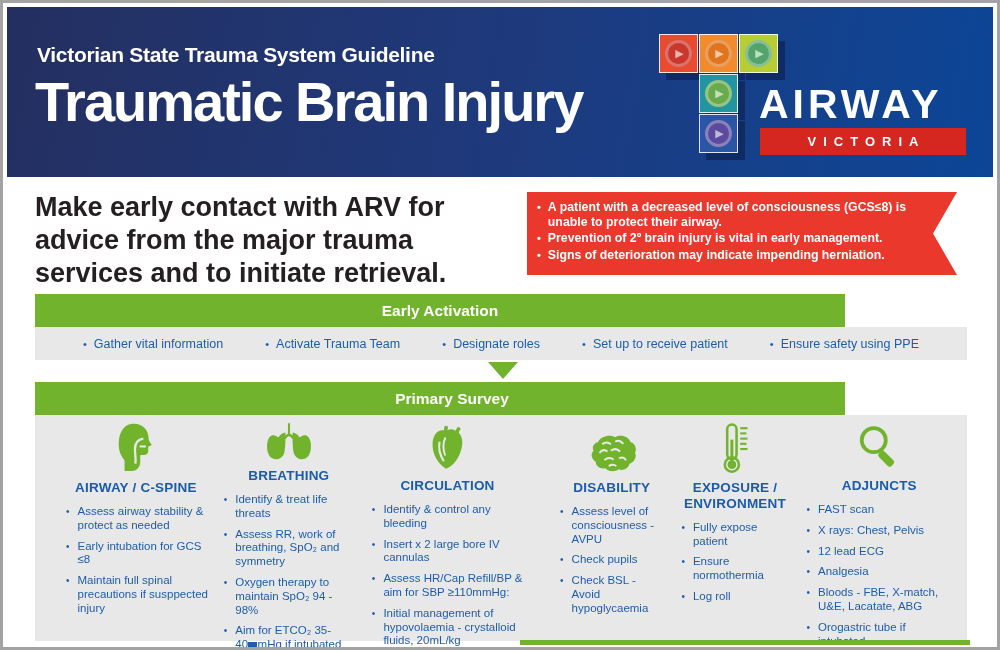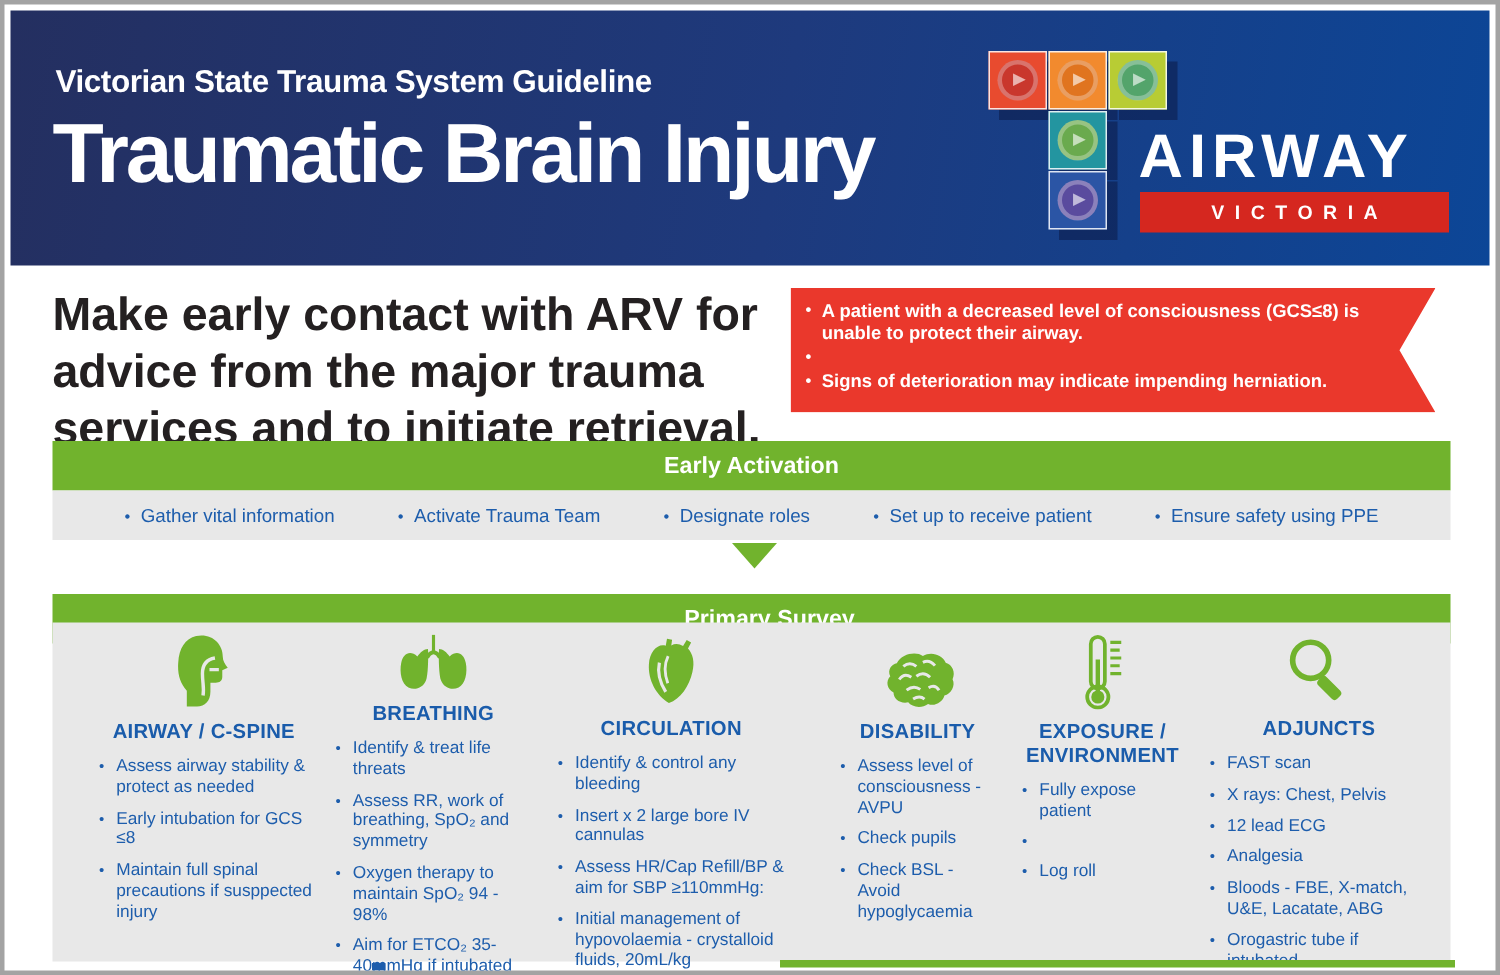--- a/index.html
+++ b/index.html
@@ -43,49 +43,49 @@
     font-size:41px; font-weight:bold; letter-spacing:4px;
   }
   .victoria-bar {
     position:absolute; left:101px; top:99px; width:206px; height:27px;
     background:#d5271f; display:flex; align-items:center; justify-content:center;
   }
   .victoria-bar span { color:#fff; font-size:13px; font-weight:bold; letter-spacing:7px; padding-left:7px; }
   
   .intro {
     position:absolute; left:32px; top:188px; width:480px;
-    font-size:31px; font-weight:bold; color:#242021; line-height:1.22;
+    font-size:27px; font-weight:bold; color:#242021; line-height:1.22;
   }
   .alert {
     position:absolute; left:524px; top:189px; width:430px; height:83px;
     background:#ea382c; padding:8px 34px 6px 10px;
     clip-path:polygon(0 0,100% 0,calc(100% - 24px) 50%,100% 100%,0 100%);
   }
   .alert-item { display:flex; gap:7px; color:#fff; font-weight:bold; font-size:12.3px; line-height:1.18; margin-bottom:2px; }
   .alert-item .b { font-size:11px; margin-top:1px; }
   
   .green-bar {
-    position:absolute; left:32px; width:932px; height:33px; background:#71b32d;
+    position:absolute; left:32px; width:810px; height:33px; background:#71b32d;
     display:flex; align-items:center; justify-content:center;
   }
   .green-bar span { color:#fff; font-size:15.5px; font-weight:bold; }
   .ea-bar { top:291px; }
   .ea-items {
     position:absolute; left:32px; top:324px; width:932px; height:33px;
     background:#e8e8e8; display:flex; align-items:center;
     justify-content:space-between; padding:0 48px;
   }
   .ea-item { display:flex; gap:7px; align-items:baseline; color:#1d5dac; font-size:12.5px; }
   .ea-item .b { font-size:11px; }
   .down-arrow {
     position:absolute; left:485px; top:359px; width:0; height:0;
     border-left:15px solid transparent; border-right:15px solid transparent;
     border-top:17px solid #71b32d;
   }
-  .ps-bar { top:393px;padding-left:24px; }
+  .ps-bar { top:379px;padding-left:24px; }
   
   .panel {
     position:absolute; left:32px; top:412px; width:932px; height:226px;
     background:#e8e8e8; display:flex; gap:12px; padding:4px 12px 0 28px;
   }
   .col { display:flex; flex-direction:column; align-items:center; }
   .c1{width:152px;} .c2{width:142px;} .c3{width:164px;} .c4{width:114px;margin-left:19px;} .c5{width:118px;} .c6{width:158px;}
   .icon-box { height:54px; display:flex; align-items:flex-end; justify-content:center; padding-top:4px; }
   .col-head {
     color:#1a5cab; font-weight:bold; font-size:13.5px; text-align:center;
@@ -142,20 +142,21 @@
   </div>
 
   <div class="intro">Make early contact with ARV for advice from the major trauma services and to initiate retrieval.</div>
   <div class="alert" style="background-color: rgb(234, 56, 44);">
       <div class="alert-item">
         <span class="b">•</span>
         <span class="t">A patient with a decreased level of consciousness (GCS≤8) is unable to protect their airway.</span>
       </div>
       <div class="alert-item">
         <span class="b">•</span>
+        <span class="t">Prevention of 2º brain injury is vital in early management.</span>
       </div>
       <div class="alert-item">
         <span class="b">•</span>
         <span class="t">Signs of deterioration may indicate impending herniation.</span>
       </div>
     </div>
 
   <div class="green-bar ea-bar" style="background-color: rgb(113, 179, 45);">
     <span>Early Activation</span>
   </div>
@@ -319,20 +320,21 @@
         </svg>
       </div>
       <div class="col-head">EXPOSURE / ENVIRONMENT</div>
       <div class="col-list">
           <div class="col-item">
             <span class="b">•</span>
             <span class="t">Fully expose patient</span>
           </div>
           <div class="col-item">
             <span class="b">•</span>
+            <span class="t">Ensure normothermia</span>
           </div>
           <div class="col-item">
             <span class="b">•</span>
             <span class="t">Log roll</span>
           </div>
         </div>
     </div>
 
     <div class="col c6">
       <div class="icon-box">

